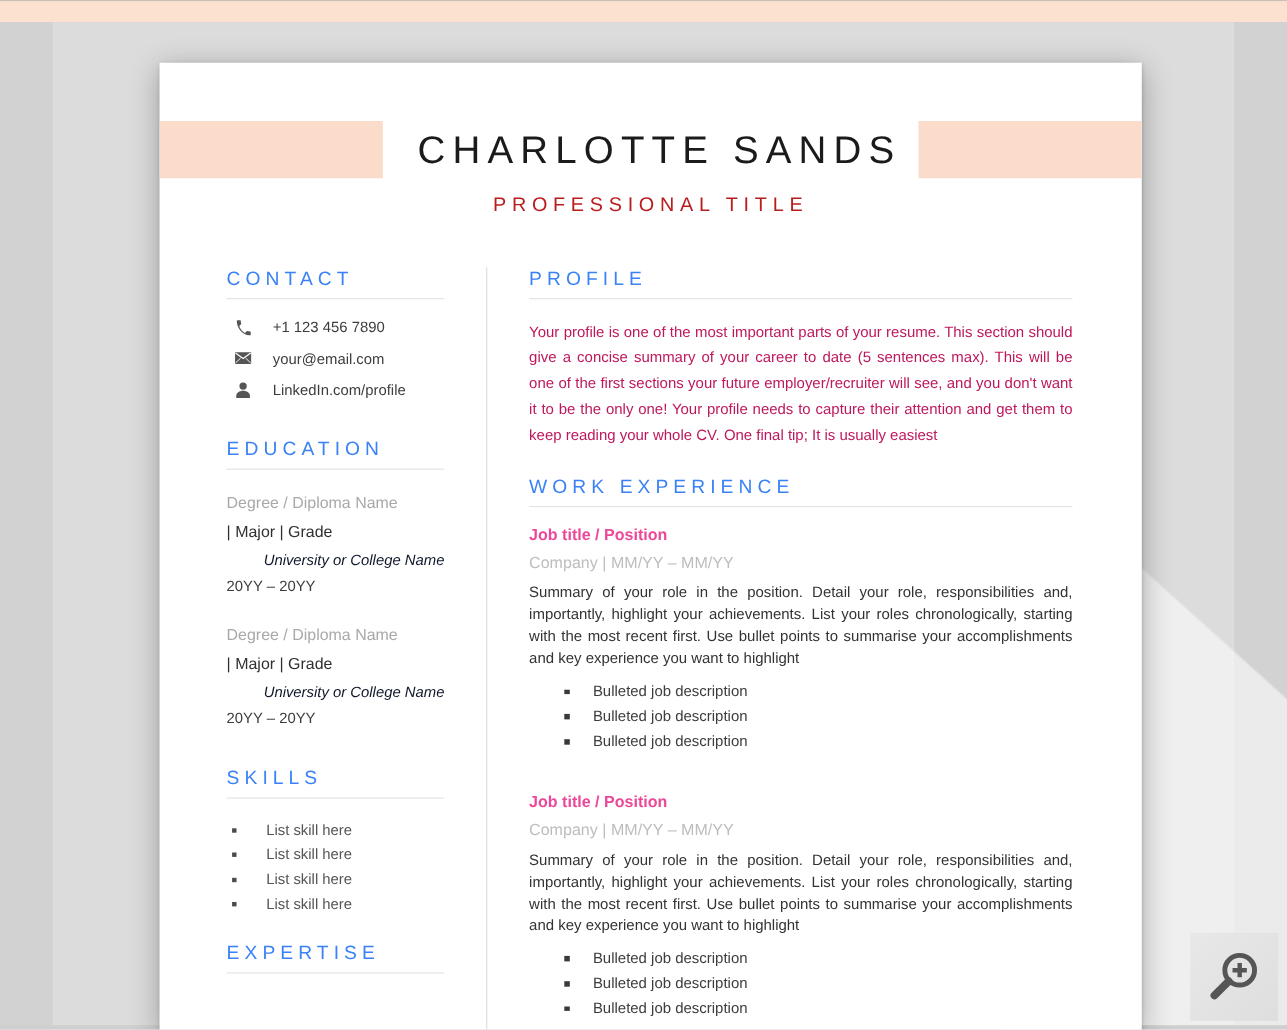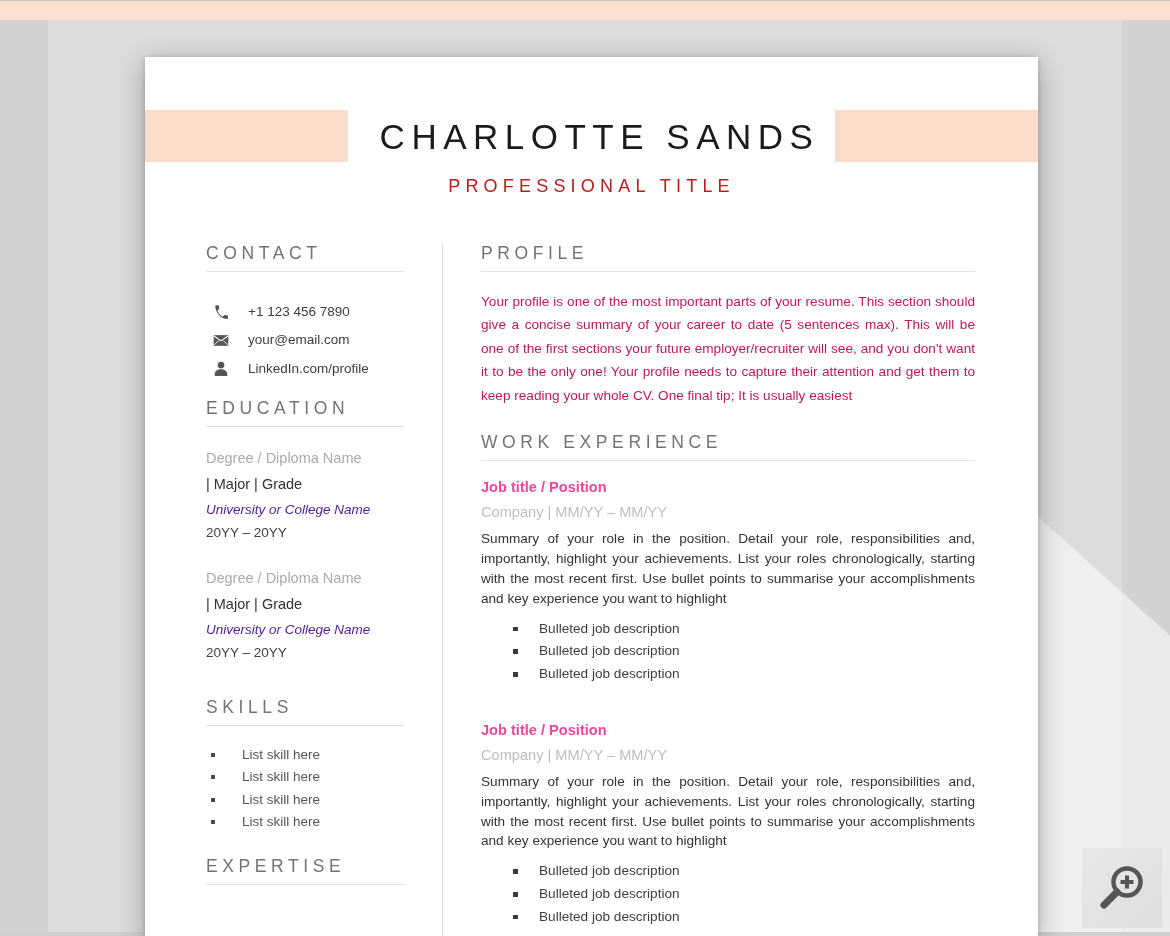--- a/index.html
+++ b/index.html
@@ -121,38 +121,38 @@
   .col-right {
     flex: 1;
     padding: 0 63px 0 38px;
   }
 
   
   .section-title {
     font-size: 17.5px;
     font-weight: 400;
     letter-spacing: 4.6px;
-    color: #737373;
+    color: #3b82f6;
     padding-bottom: 7px;
     margin-bottom: 0;
     white-space: nowrap;
   }
   .section-rule {
     height: 1px;
     background: #e2e2e2;
     margin-bottom: 18px;
   }
   .col-right .section-title { font-size: 17.5px; }
 
   
   #contact-section { padding-top: 18px; }
   .contact-list { margin-top: 4px; }
   .contact-row {
     display: flex;
-    align-items: flex-end;
+    align-items: flex-start;
     height: 28.5px;
   }
   .contact-icon {
     width: 30px;
     display: flex;
     align-items: center;
     justify-content: center;
     color: #555555;
     flex: none;
   }
@@ -172,22 +172,23 @@
     line-height: 1.85;
   }
   .edu-major {
     font-size: 14.5px;
     color: #303030;
     line-height: 1.85;
   }
   .edu-school {
     font-size: 13.5px;
     font-style: italic;
-    color: #4c1d95;
+    color: #0f172a;
     line-height: 1.72;
+    text-align: right;
   }
   .edu-dates {
     font-size: 13.5px;
     color: #3d3d3d;
     line-height: 1.72;
   }
 
   
   #skills-section { padding-top: 12px; }
   .skill-list { list-style: none; margin-top: 6px; }

